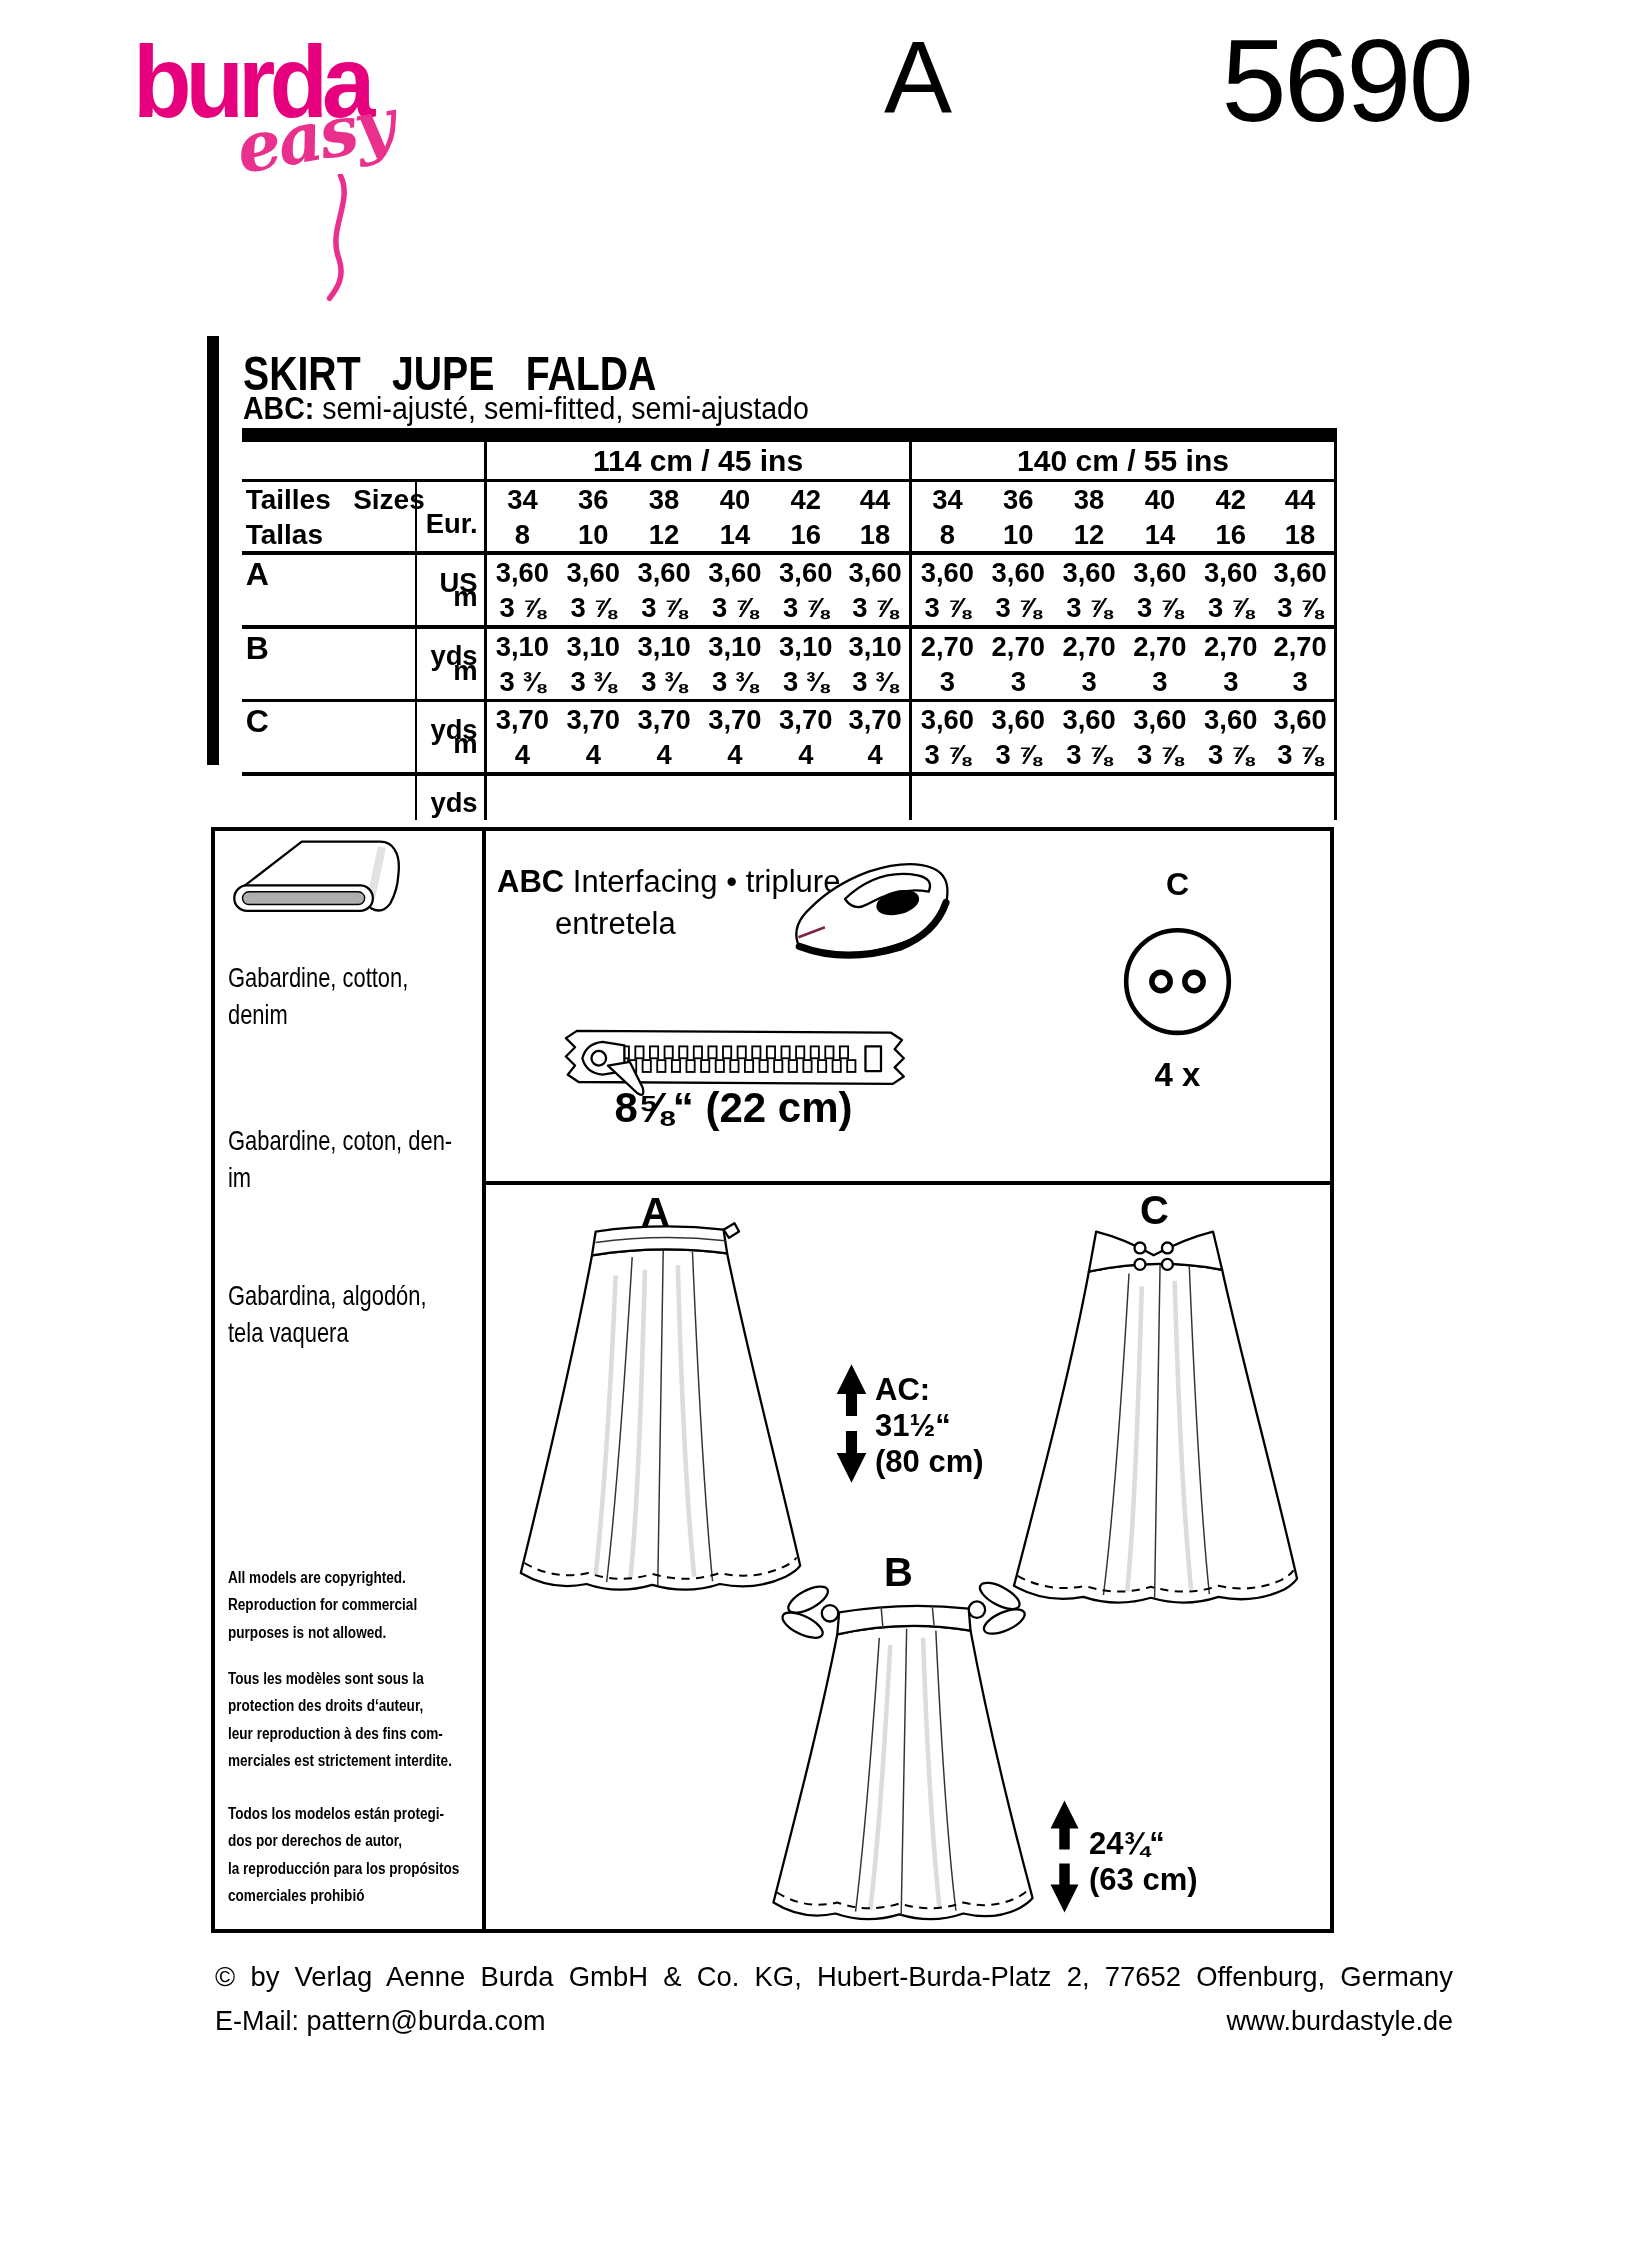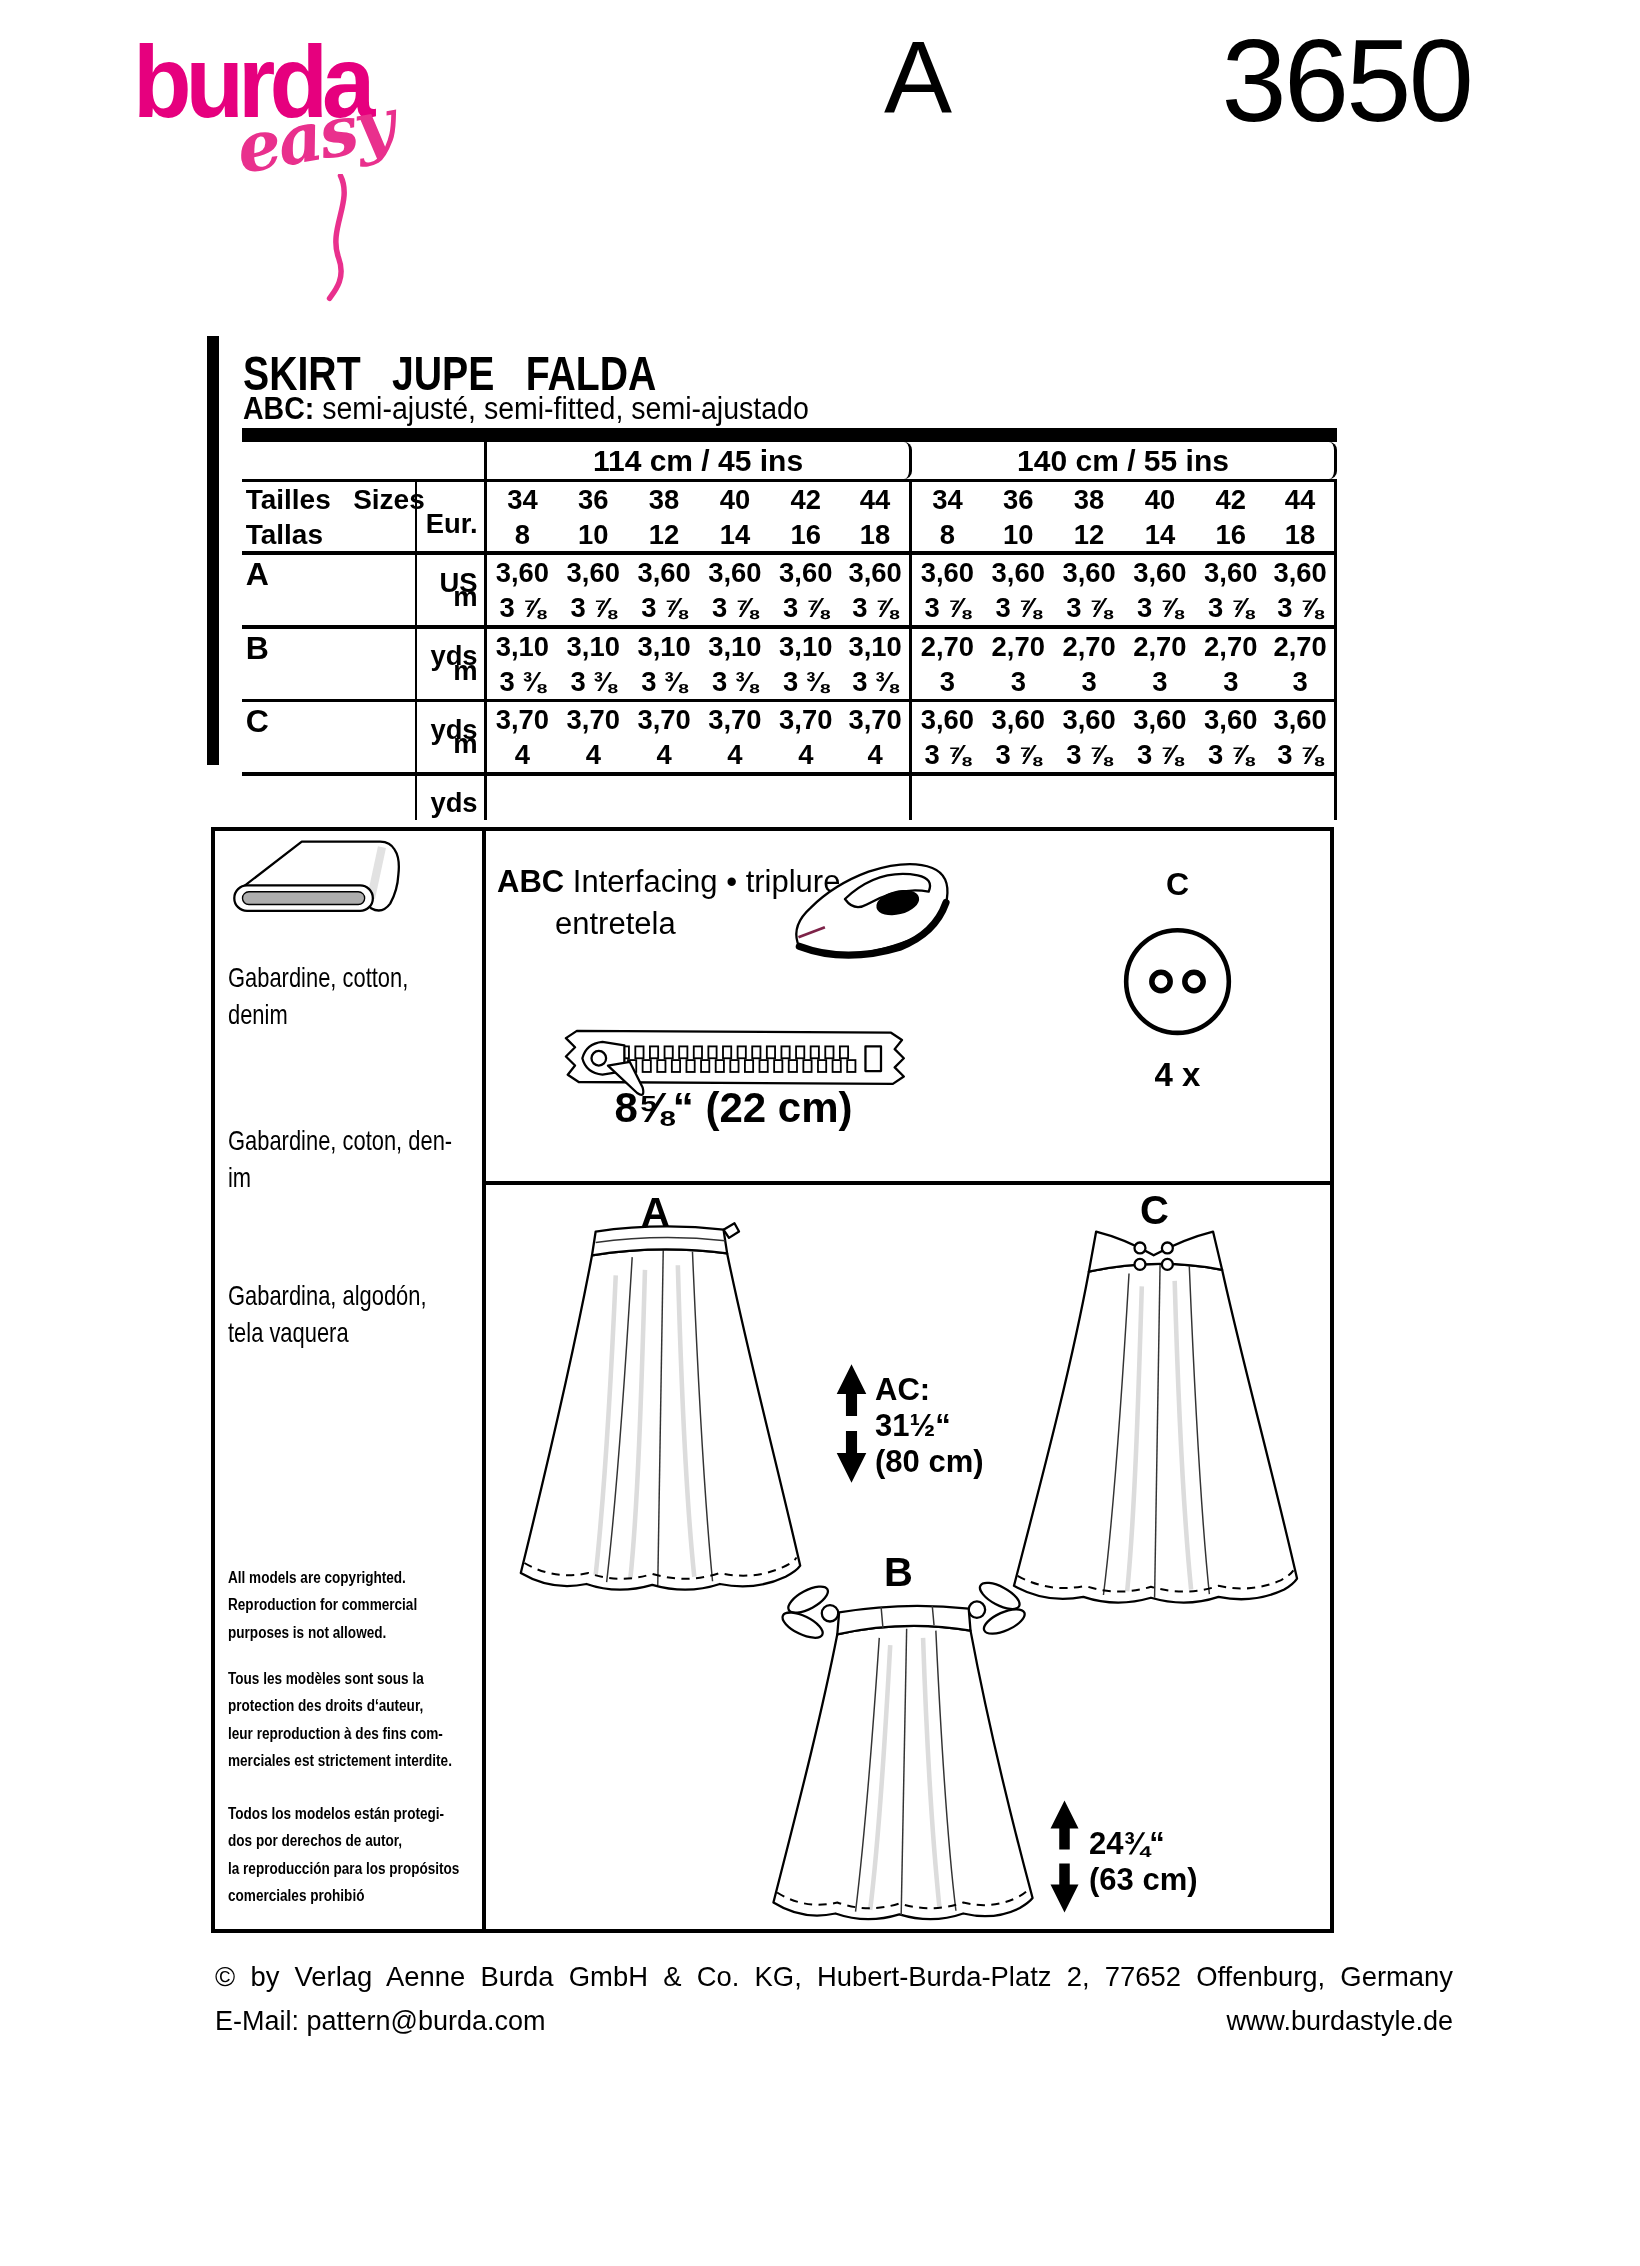--- a/index.html
+++ b/index.html
@@ -22,21 +22,21 @@
          word-spacing:25.6px;transform:scaleX(.8);transform-origin:0 0;}
   .subtitle{position:absolute;left:243px;top:391px;font-size:31px;white-space:nowrap;
             transform:scaleX(.92);transform-origin:0 0;}
   .subtitle b{font-weight:bold;}
 
   
   .size-table{position:absolute;left:242px;top:428px;width:1095px;}
   .t-bar{height:13.7px;background:#000;}
   .t-hr{height:3.7px;background:#000;}
   .t-cmrow{display:grid;grid-template-columns:245px 1fr 1fr;height:37px;}
-  .t-cm{font-size:30px;font-weight:bold;text-align:center;line-height:37px;border-right:3.7px solid #000;border-radius:8px;}
+  .t-cm{font-size:30px;font-weight:bold;text-align:center;line-height:37px;border-right:3.7px solid #000;}
   .t-blank{border-right:3.7px solid #000;}
   .t-row{display:grid;grid-template-columns:175px 70px repeat(12,1fr);}
   .t-sizes{height:69px;}
   .t-band{height:70px;}
   .t-label{border-right:2.7px solid #000;padding-left:3.7px;font-weight:bold;font-size:28px;}
   .t-label div{height:35px;line-height:35px;white-space:nowrap;}
   .ws{word-spacing:14.6px;}
   .t-unit{border-right:3.7px solid #000;text-align:right;padding-right:6.4px;font-weight:bold;font-size:27.4px;}
   .t-unit div{height:35px;line-height:35px;margin-top:24px;}
   .t-bandlabel{border-right:2.7px solid #000;padding-left:3.7px;font-weight:bold;font-size:32px;line-height:38px;}
@@ -82,21 +82,21 @@
 <body>
 
 <div class="page">
 
   <div class="logo-burda" style="color: rgb(230, 0, 126);">burda</div>
   <div class="logo-easy" style="color: rgb(233, 48, 141);">easy</div>
   <svg class="abs" style="left:322px;top:174px" width="37" height="128" viewBox="0 0 40 140">
     <path d="M20,2 C34,30 6,60 18,92 C26,114 14,128 8,136" fill="none" stroke="#e9308d" stroke-width="6" stroke-linecap="round"></path>
   </svg>
   <div class="view-letter">A</div>
-  <div class="pattern-number">3650</div>
+  <div class="pattern-number">5690</div>
 
   <div class="title-bar"></div>
   <div class="title">SKIRT JUPE FALDA</div>
   <div class="subtitle">
     <b>ABC:</b>
     <span>semi-ajusté, semi-fitted, semi-ajustado</span>
   </div>
 
   <div class="size-table">
     <div class="t-bar"></div>

